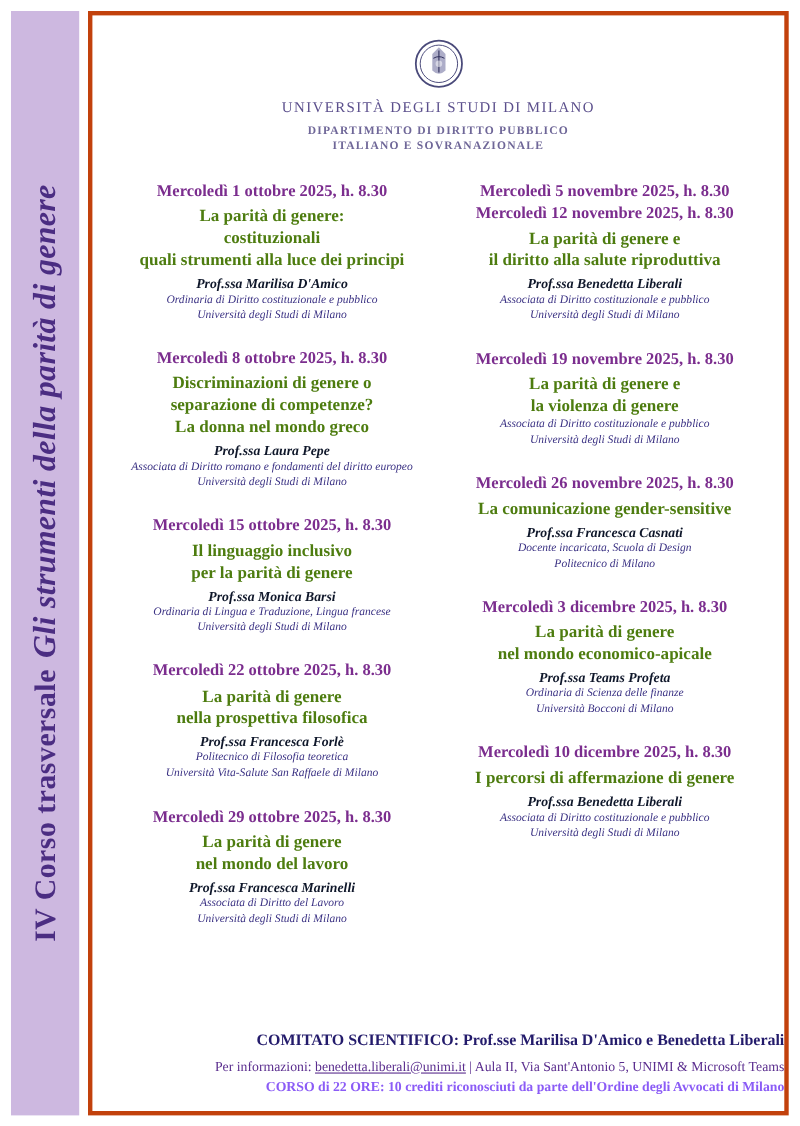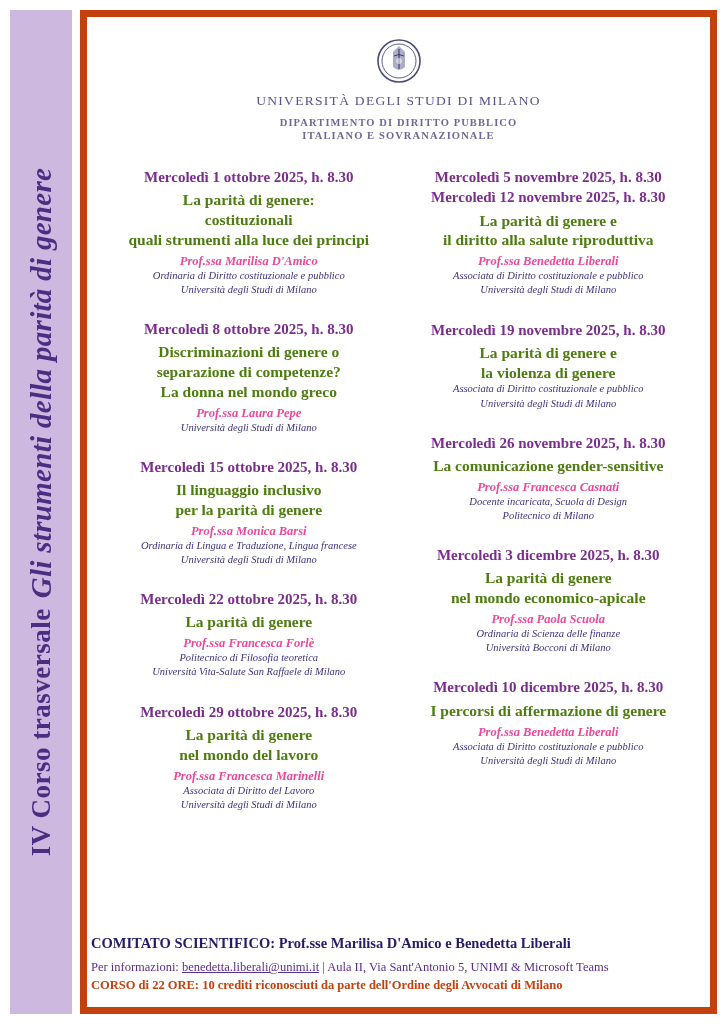--- a/index.html
+++ b/index.html
@@ -58,21 +58,21 @@
     font-size: 29px;
     color: #4b2d82;
     letter-spacing: 0.3px;
   }
   .content {
     position: absolute;
     left: 80px;
     top: 10px;
     right: 10px;
     bottom: 10px;
-    border: 7px solid #c2410c;
+    border: 4px solid #c2410c;
     background: #ffffff;
     box-sizing: border-box;
     overflow: hidden;
   }
   .header {
     text-align: center;
     padding-top: 20px;
   }
   .crest {
     width: 48px;
@@ -126,36 +126,36 @@
     font-size: 15.5px;
     color: #4d7c0f;
     line-height: 1.28;
     margin-top: 3px;
   }
   .entry-speaker {
     font-family: "Liberation Serif", serif;
     font-weight: bold;
     font-style: italic;
     font-size: 12.5px;
-    color: #ec4899;
+    color: #0f172a;
     margin-top: 4px;
   }
   .entry-aff {
     font-family: "Liberation Serif", serif;
     font-style: italic;
     font-size: 10.5px;
     color: #3a3183;
     line-height: 1.35;
   }
   .footer {
     position: absolute;
-    left: 4px;
+    left: 16px;
     right: 0;
     bottom: 14px;
-    text-align: left;
+    text-align: right;
   }
   .footer-committee {
     font-family: "Liberation Serif", serif;
     font-weight: bold;
     font-size: 14.5px;
     color: #231b6b;
     margin-bottom: 8px;
   }
   .footer-info {
     font-family: "Liberation Serif", serif;
@@ -163,21 +163,21 @@
     color: #5a2d8e;
   }
   .footer-info a {
     color: #5a2d8e;
     text-decoration: underline;
   }
   .footer-course {
     font-family: "Liberation Serif", serif;
     font-weight: bold;
     font-size: 12.5px;
-    color: #c2410c;
+    color: #8b5cf6;
     margin-top: 3px;
   }
 </style>
 </head>
 <body>
 
 <div class="poster">
 
   <div class="sidebar">
     <div class="sidebar-inner">
@@ -216,36 +216,38 @@
             <div class="entry-aff">Università degli Studi di Milano</div>
           </div>
           <div class="entry">
             <div class="entry-date">Mercoledì 8 ottobre 2025, h. 8.30</div>
             <div class="entry-title">
               <div>Discriminazioni di genere o</div>
               <div>separazione di competenze?</div>
               <div>La donna nel mondo greco</div>
             </div>
             <div class="entry-speaker">Prof.ssa Laura Pepe</div>
+            <div class="entry-aff">Associata di Diritto romano e fondamenti del diritto europeo</div>
             <div class="entry-aff">Università degli Studi di Milano</div>
           </div>
           <div class="entry">
             <div class="entry-date">Mercoledì 15 ottobre 2025, h. 8.30</div>
             <div class="entry-title">
               <div>Il linguaggio inclusivo</div>
               <div>per la parità di genere</div>
             </div>
             <div class="entry-speaker">Prof.ssa Monica Barsi</div>
             <div class="entry-aff">Ordinaria di Lingua e Traduzione, Lingua francese</div>
             <div class="entry-aff">Università degli Studi di Milano</div>
           </div>
           <div class="entry">
             <div class="entry-date">Mercoledì 22 ottobre 2025, h. 8.30</div>
             <div class="entry-title">
               <div>La parità di genere</div>
+              <div>nella prospettiva filosofica</div>
             </div>
             <div class="entry-speaker">Prof.ssa Francesca Forlè</div>
             <div class="entry-aff">Politecnico di Filosofia teoretica</div>
             <div class="entry-aff">Università Vita-Salute San Raffaele di Milano</div>
           </div>
           <div class="entry">
             <div class="entry-date">Mercoledì 29 ottobre 2025, h. 8.30</div>
             <div class="entry-title">
               <div>La parità di genere</div>
               <div>nel mondo del lavoro</div>
@@ -284,21 +286,21 @@
             <div class="entry-speaker">Prof.ssa Francesca Casnati</div>
             <div class="entry-aff">Docente incaricata, Scuola di Design</div>
             <div class="entry-aff">Politecnico di Milano</div>
           </div>
           <div class="entry">
             <div class="entry-date">Mercoledì 3 dicembre 2025, h. 8.30</div>
             <div class="entry-title">
               <div>La parità di genere</div>
               <div>nel mondo economico-apicale</div>
             </div>
-            <div class="entry-speaker">Prof.ssa Paola Scuola</div>
+            <div class="entry-speaker">Prof.ssa Teams Profeta</div>
             <div class="entry-aff">Ordinaria di Scienza delle finanze</div>
             <div class="entry-aff">Università Bocconi di Milano</div>
           </div>
           <div class="entry">
             <div class="entry-date">Mercoledì 10 dicembre 2025, h. 8.30</div>
             <div class="entry-title">
               <div>I percorsi di affermazione di genere</div>
             </div>
             <div class="entry-speaker">Prof.ssa Benedetta Liberali</div>
             <div class="entry-aff">Associata di Diritto costituzionale e pubblico</div>

